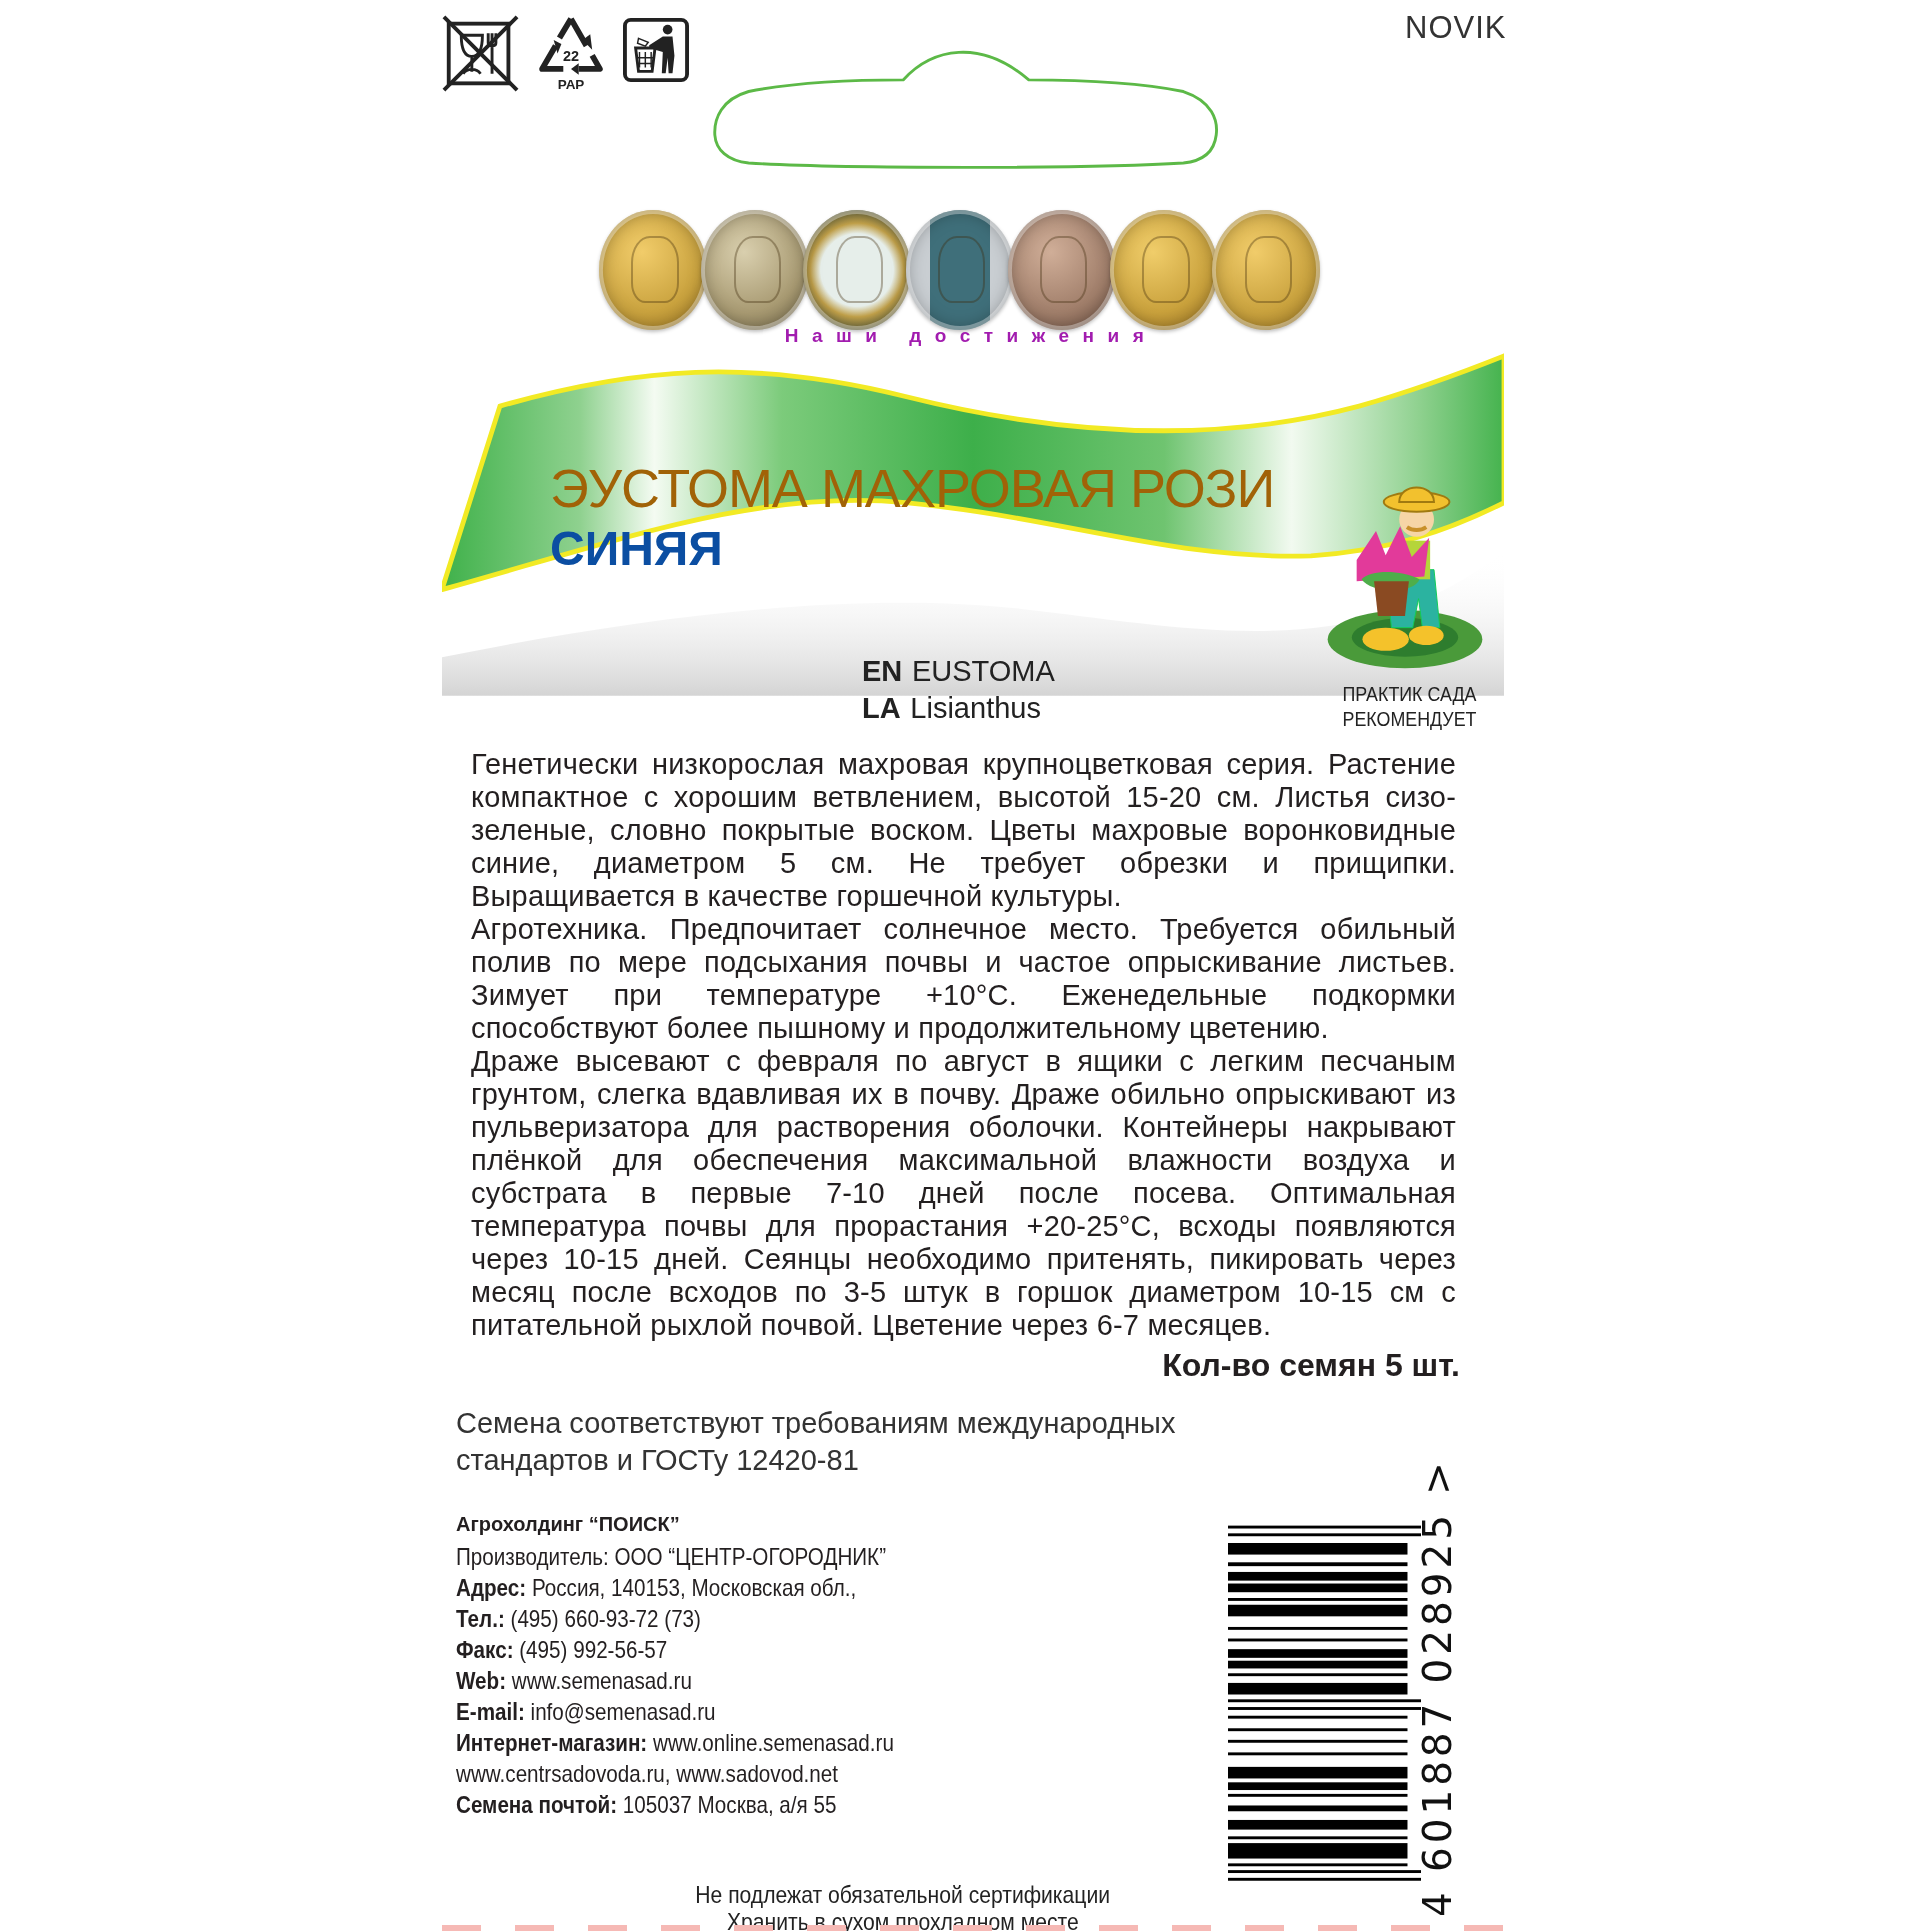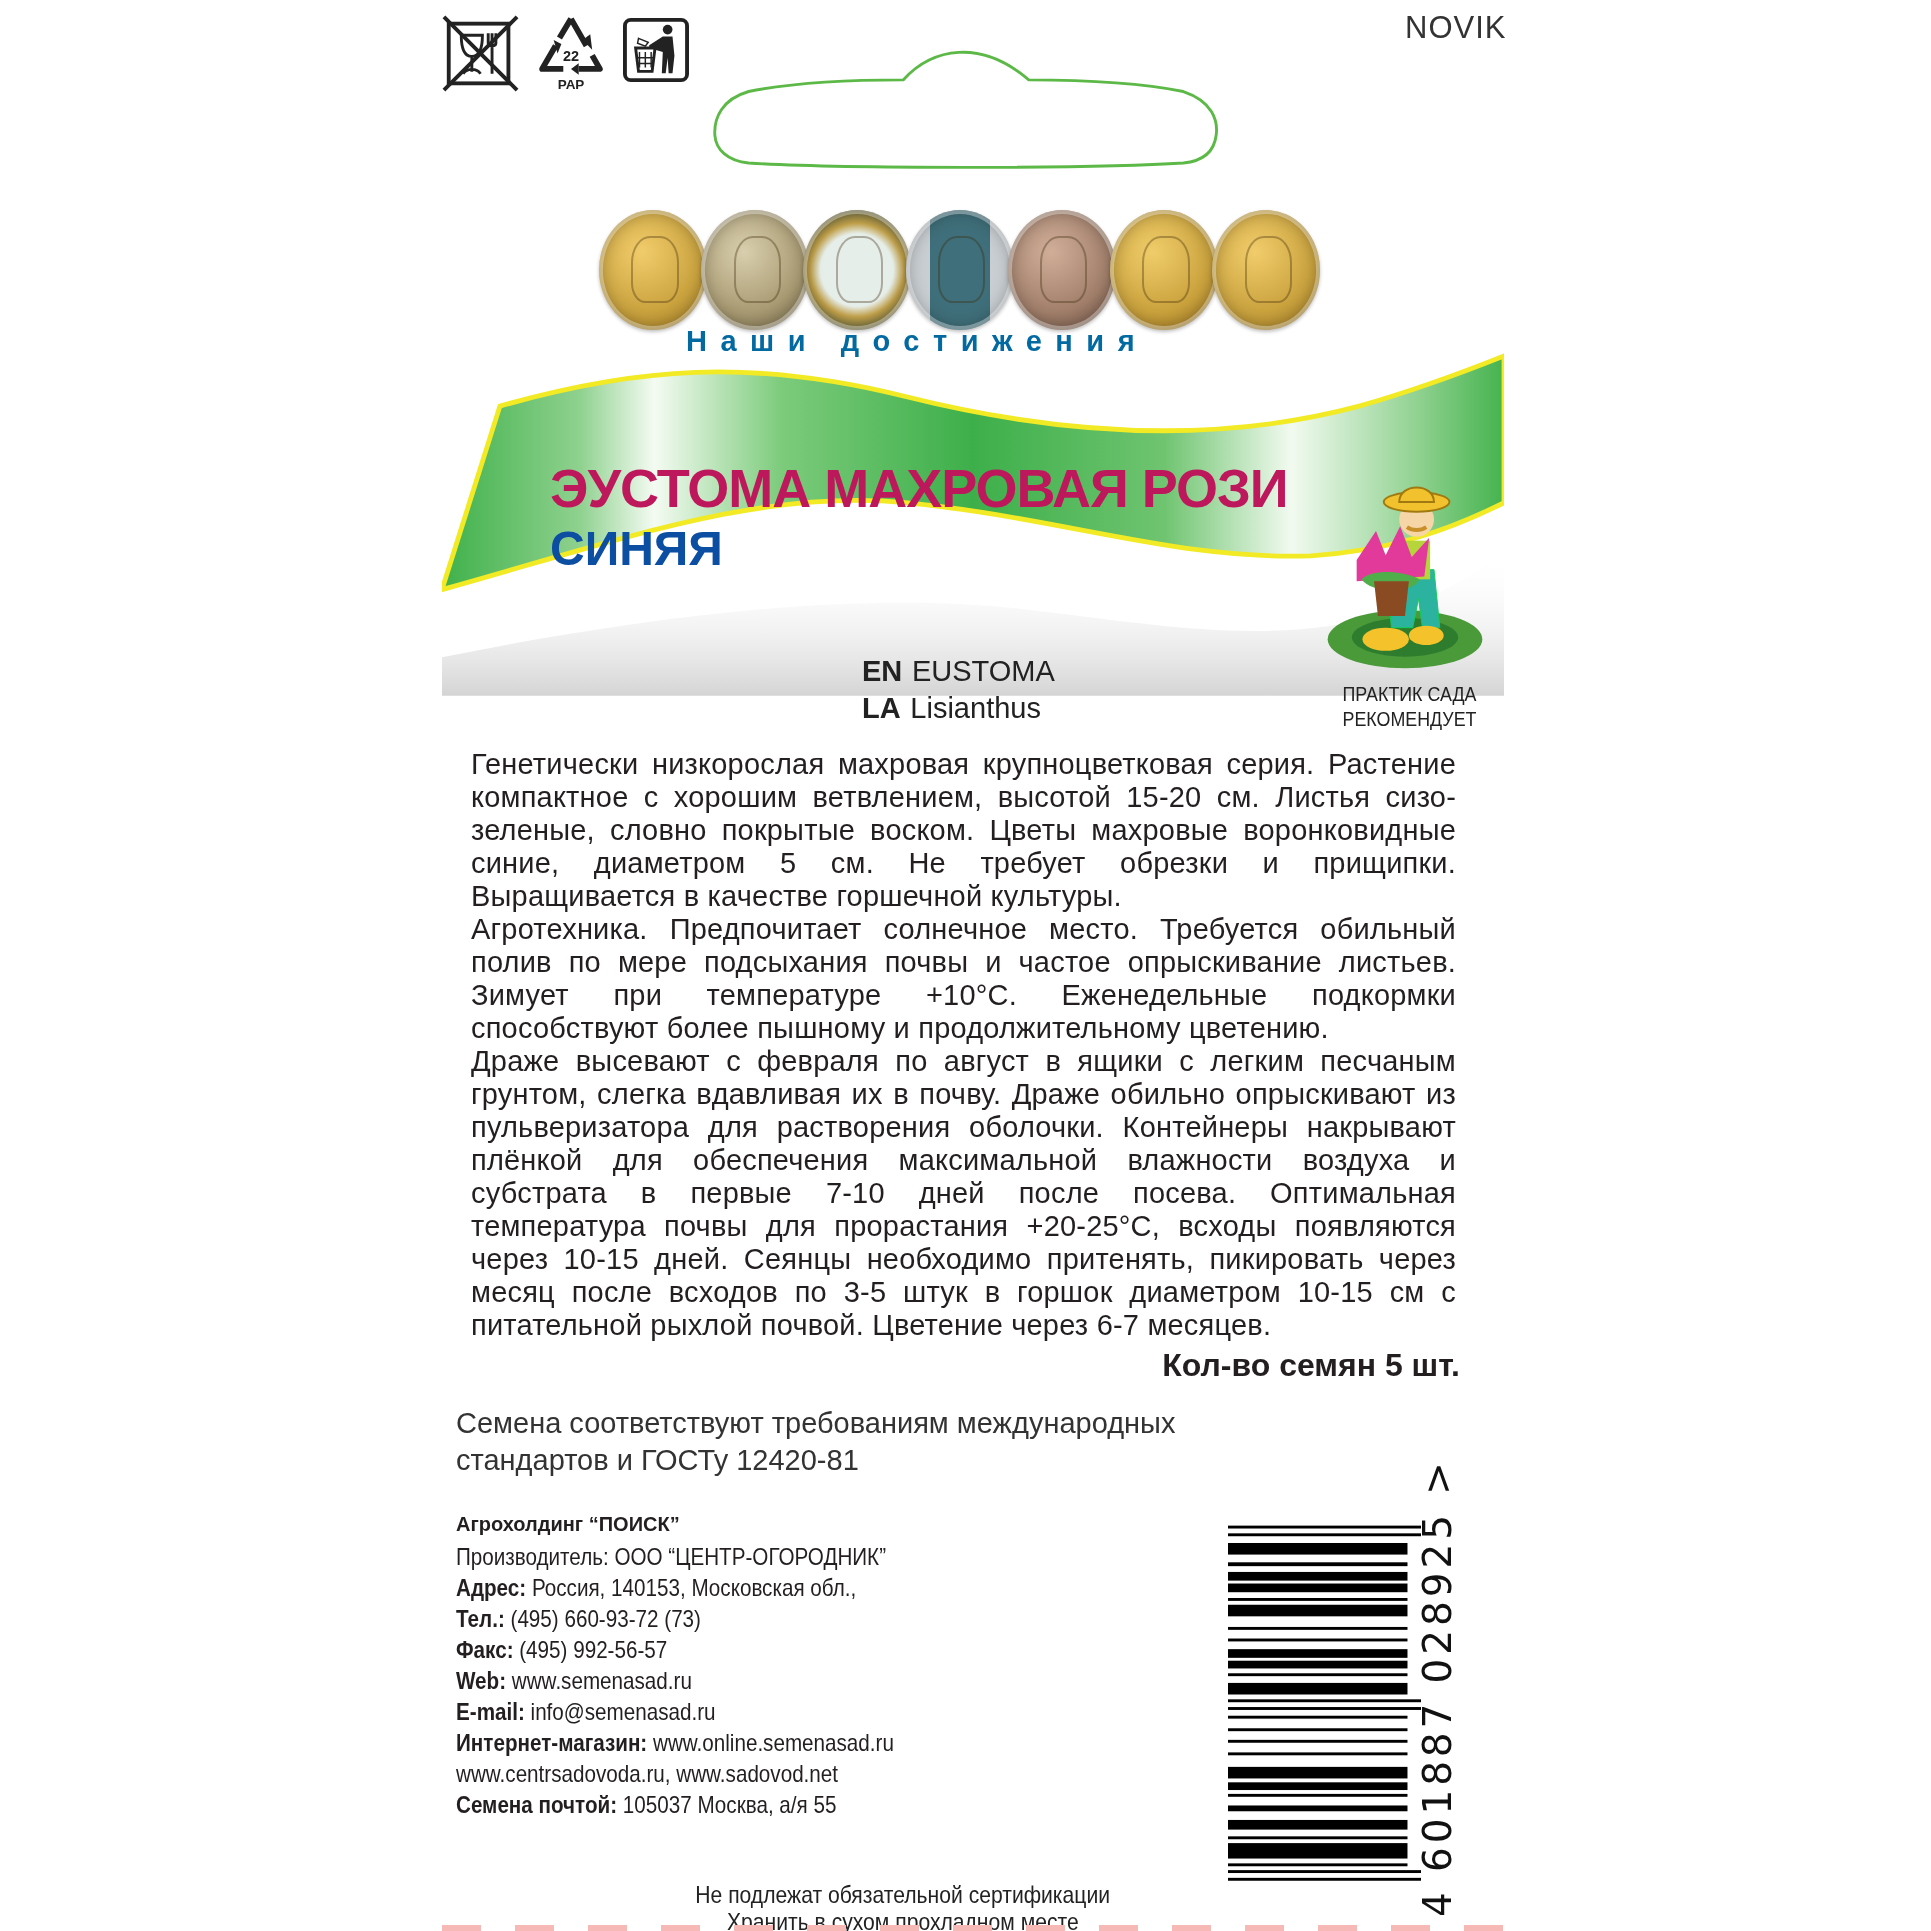--- a/index.html
+++ b/index.html
@@ -14,26 +14,26 @@
   
   .hanger { position: absolute; left: 710px; top: 43px; }
 
   
   .medals { position: absolute; left: 599px; top: 210px; width: 734px; height: 126px; display: flex; gap: 0; }
   .medal { width: 108px; height: 120px; border-radius: 50%; margin-right: -5.8px;
            box-shadow: inset 0 0 0 3.9px rgba(255,255,255,0.35), inset 0 0 17.4px rgba(0,0,0,0.35), 0 1.9px 3.9px rgba(0,0,0,0.25);
            position: relative; }
   .medal::after { content: ""; position: absolute; left: 30%; top: 22%; width: 40%; height: 52%;
                   border-radius: 40% 40% 30% 30%; border: 2.9px solid rgba(60,40,10,0.35); }
-  .achievements { position: absolute; left: 686px; top: 325px; width: 570px; text-align: left;
-                  color: #0369a1; font-weight: bold; font-size: 29px; letter-spacing: 13.5px; }
+  .achievements { position: absolute; left: 686px; top: 325px; width: 570px; text-align: center;
+                  color: #a21caf; font-weight: bold; font-size: 19px; letter-spacing: 13.5px; }
 
   
   .banner { position: absolute; left: 442px; top: 348px; }
-  .title { position: absolute; left: 550px; top: 456px; color: #be185d; font-weight: bold;
+  .title { position: absolute; left: 550px; top: 456px; color: #a16207; font-weight: normal;
            font-size: 54px; line-height: 64px; letter-spacing: -1px; }
   .subtitle { position: absolute; left: 550px; top: 521px; color: #0b4ea2; font-weight: bold; font-size: 48px; }
 
   
   .mascot { position: absolute; left: 1318px; top: 473px; }
   .recommends { position: absolute; left: 1313px; top: 681px; width: 193px; text-align: center;
                 font-size: 21px; line-height: 25px; color: #222; transform: scaleX(0.85); transform-origin: center; }
 
   
   .names { position: absolute; left: 862px; top: 653px; font-size: 29px; line-height: 37px; color: #222; }

